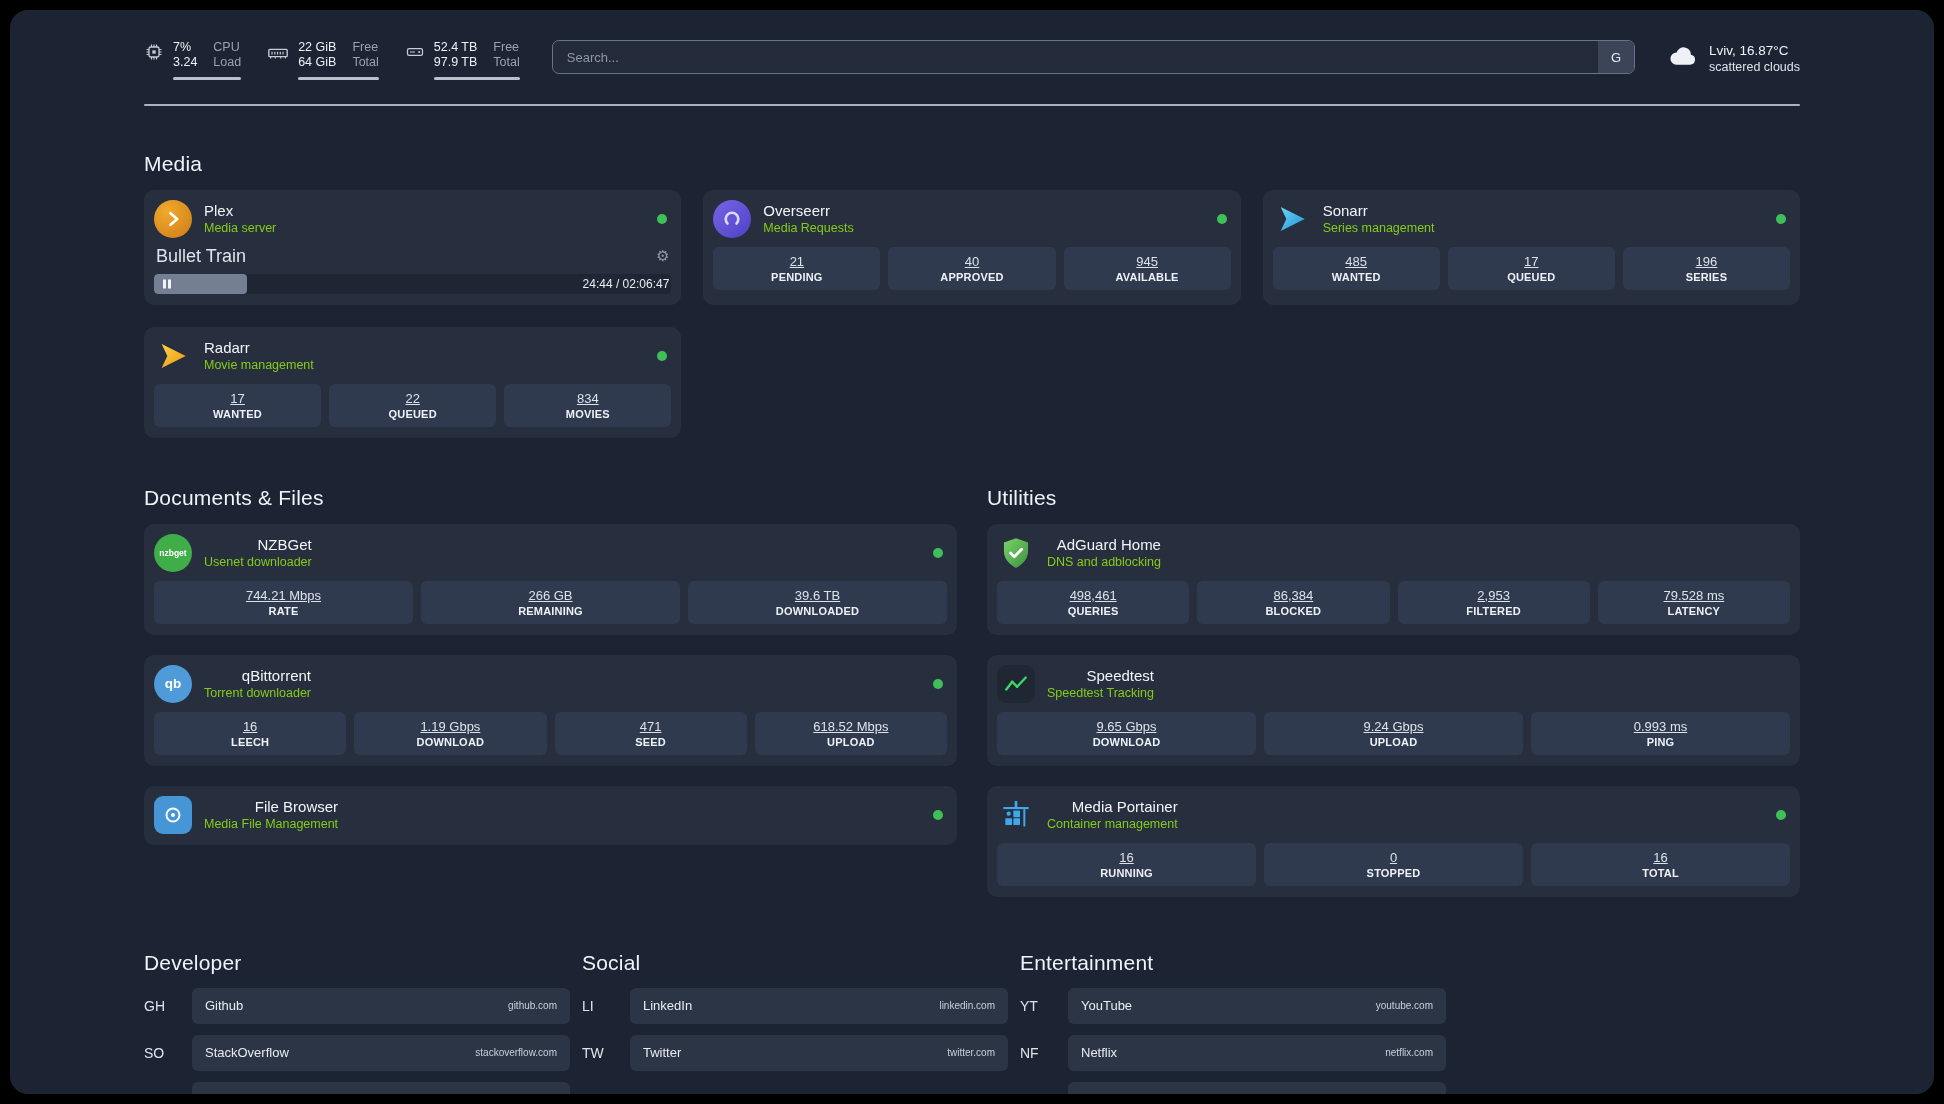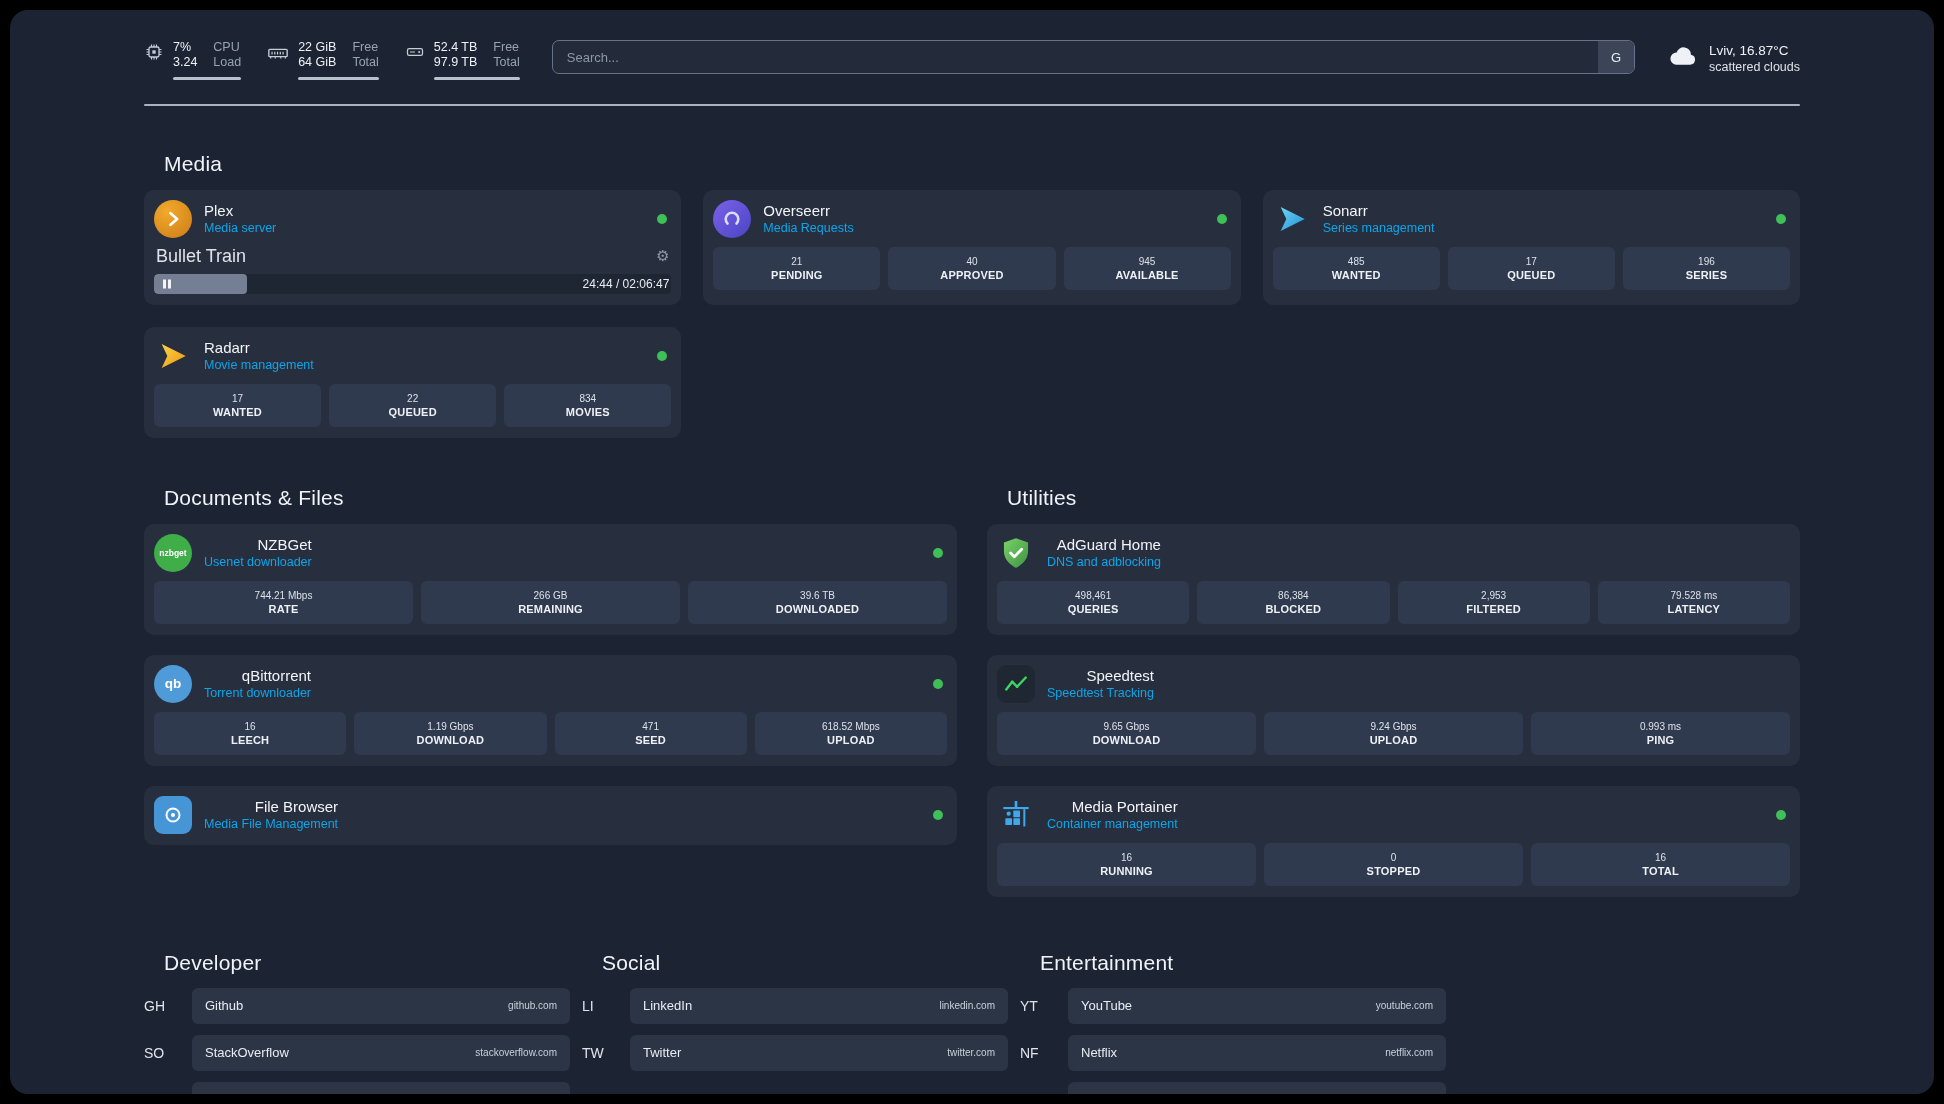--- a/index.html
+++ b/index.html
@@ -20,37 +20,37 @@
   .search input { flex:1; background:transparent; border:none; outline:none; padding:0 14px; font-size:13px; color:#cfd6e2; font-family:"Liberation Sans", sans-serif; }
   .search input::placeholder { color:#8d97aa; }
   .engine { width:36px; background:#3c4557; border:none; color:#e8ecf3; font-size:13px; cursor:pointer; font-family:"Liberation Sans", sans-serif; }
   .weather { display:flex; align-items:center; gap:10px; margin-left:6px; }
   .weather .loc { font-size:13.5px; color:#eef1f6; line-height:1.3; }
   .weather .cond { font-size:12.5px; color:#dfe3ea; }
 
   .divider { margin-top:24px; height:2px; background:#aab2c0; border-radius:1px; }
 
   
-  .stitle { margin-top:46px; font-size:21px; font-weight:500; color:#f0f3f7; letter-spacing:.2px;margin-left:20px; }
+  .stitle { margin-top:46px; font-size:21px; font-weight:500; color:#f0f3f7; letter-spacing:.2px; }
   .grid4 { display:grid; grid-template-columns:repeat(3,1fr); gap:22px; margin-top:14px; }
   .twocol { display:grid; grid-template-columns:1fr 1fr; column-gap:30px; margin-top:2px; }
   .colcards { display:flex; flex-direction:column; gap:20px; margin-top:14px;text-align:right; }
 
   
   .card { background:#272f3f; border-radius:10px; padding:10px 10px 11px; }
   .card-head { display:flex; align-items:center; gap:12px; }
   .app-icon { width:38px; height:38px; flex:none; display:flex; align-items:center; justify-content:center; }
   .icon-circle { border-radius:50%; }
   .icon-square { border-radius:9px; }
   .app-name { font-size:15px; font-weight:500; color:#f2f4f8; line-height:1.25; }
-  .app-desc { font-size:12.5px; color:#0ea5e9; }
+  .app-desc { font-size:12.5px; color:#84cc16; }
   .dot { width:10px; height:10px; border-radius:50%; background:#3fbf57; margin-left:auto; margin-right:4px; flex:none; }
   .stats-row { display:flex; gap:8px; margin-top:9px; }
   .tile { flex:1; background:#303a4e; border-radius:6px; min-height:43px; display:flex; flex-direction:column; align-items:center; justify-content:center; gap:2px; padding:4px 2px; }
-  .tv { font-size:10px; color:#dde2ea; }
+  .tv { font-size:13px; color:#dde2ea;text-decoration:underline; }
   .tl { font-size:11px; font-weight:700; color:#eef1f6; letter-spacing:.2px; }
 
   
   .plex-np { display:flex; align-items:center; justify-content:space-between; margin-top:8px; padding:0 2px; }
   .plex-np .np { font-size:18px; color:#dfe4ec; }
   .gear { color:#8d97a8; font-size:15px; cursor:pointer; }
   .plex-progress { position:relative; height:20px; margin-top:7px; background:#1e2634; border-radius:4px; overflow:hidden; }
   .plex-progress .fill { position:absolute; left:0; top:0; bottom:0; width:18%; background:#757f93; border-radius:4px; }
   .pause { position:absolute; left:9px; top:50%; transform:translateY(-50%); display:flex; gap:2.5px; }
   .pause i { display:block; width:2.6px; height:9px; background:#f2f4f8; }

